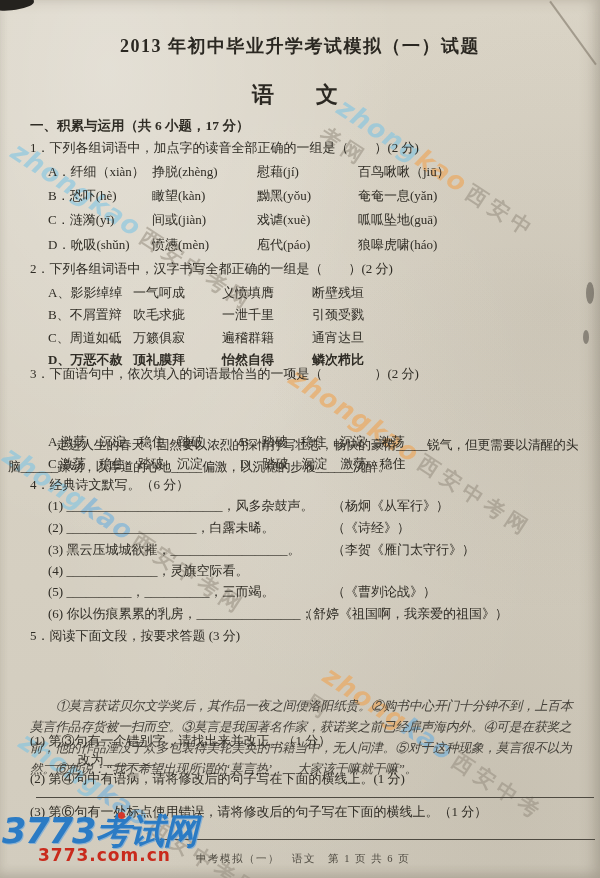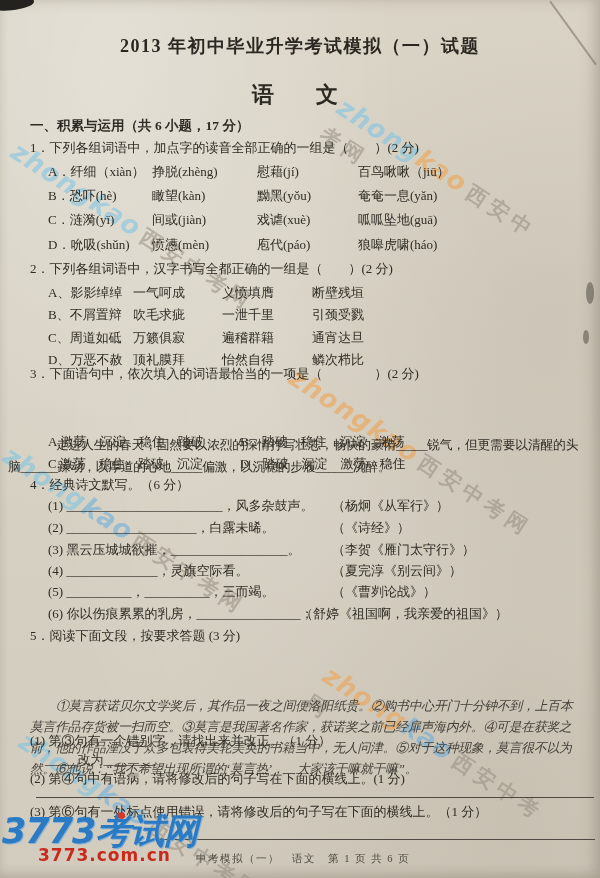--- a/index.html
+++ b/index.html
@@ -120,21 +120,21 @@
       <span>吹毛求疵</span>
       <span>一泄千里</span>
       <span>引颈受戮</span>
   </div>
   <div class="abs optrow q2row" style="left:0; top:329px; width:600px; height:16px;">
     <span>C、周道如砥</span>
       <span>万籁俱寂</span>
       <span>遍稽群籍</span>
       <span>通宵达旦</span>
   </div>
-  <div class="abs optrow q2row" style="left:0; top:351px; width:528px; height:16px;">
+  <div class="abs optrow q2row" style="left:0; top:351px; width:528px; height:16px;font-weight:bold;">
     <span>D、万恶不赦</span>
       <span>顶礼膜拜</span>
       <span>怡然自得</span>
       <span>鳞次栉比</span>
   </div>
 
   <div class="abs t" style="left:30px; top:366px;">3．下面语句中，依次填入的词语最恰当的一项是（　　　　）(2 分)</div>
   <div class="abs para" style="left:56px; top:389px;">走进人生的春天，固然要以浓烈的深情抒写壮志，畅快的豪情_____锐气，但更需要以清醒的头</div>
   <div class="abs para" style="left:8px; top:411px;">脑______躁动，以厚道的心地_____偏激，以沉稳的步履______沉醉。</div>
   <div class="abs optrow q3row" style="left:0; top:433px; width:600px; height:16px;">
@@ -154,21 +154,20 @@
   <div class="abs t q4row" style="left:0; top:520px; width:600px; height:18px;">
     <span class="txt">(2) ____________________，白露未晞。</span>
       <span class="src">（《诗经》）</span>
   </div>
   <div class="abs t q4row" style="left:0; top:542px; width:548px; height:18px;">
     <span class="txt">(3) 黑云压城城欲摧，__________________。</span>
       <span class="src">（李贺《雁门太守行》）</span>
   </div>
   <div class="abs t q4row" style="left:0; top:563px; width:600px; height:18px;">
     <span class="txt">(4) ______________，灵旗空际看。</span>
-      <span class="src">（夏完淳《别云间》）</span>
   </div>
   <div class="abs t q4row" style="left:0; top:584px; width:600px; height:18px;">
     <span class="txt">(5) __________，__________，三而竭。</span>
       <span class="src">（《曹刿论战》）</span>
   </div>
   <div class="abs t q4row" style="left:0; top:606px; width:600px; height:18px;">
     <span class="txt">(6) 你以伤痕累累的乳房，________________；</span>
       <span class="src6">（舒婷《祖国啊，我亲爱的祖国》）</span>
   </div>
 

